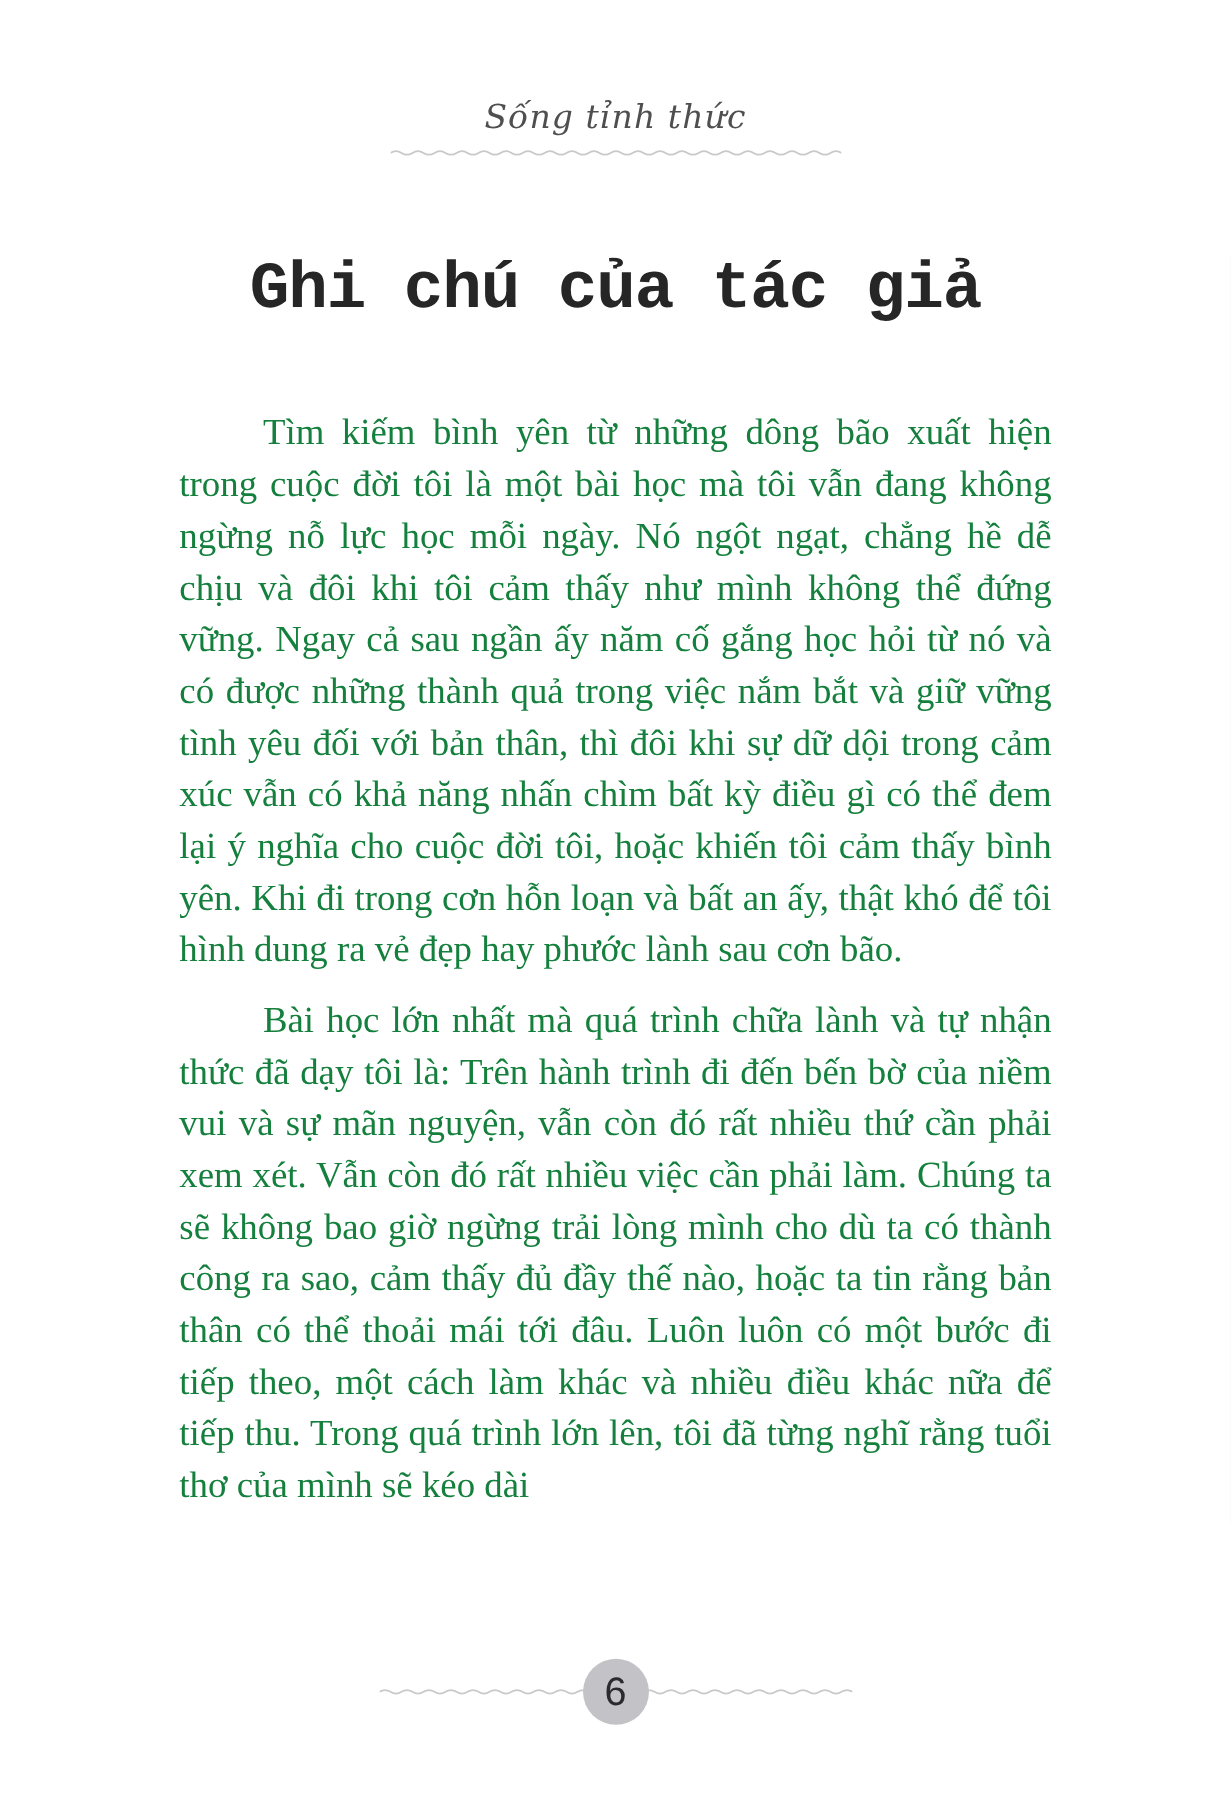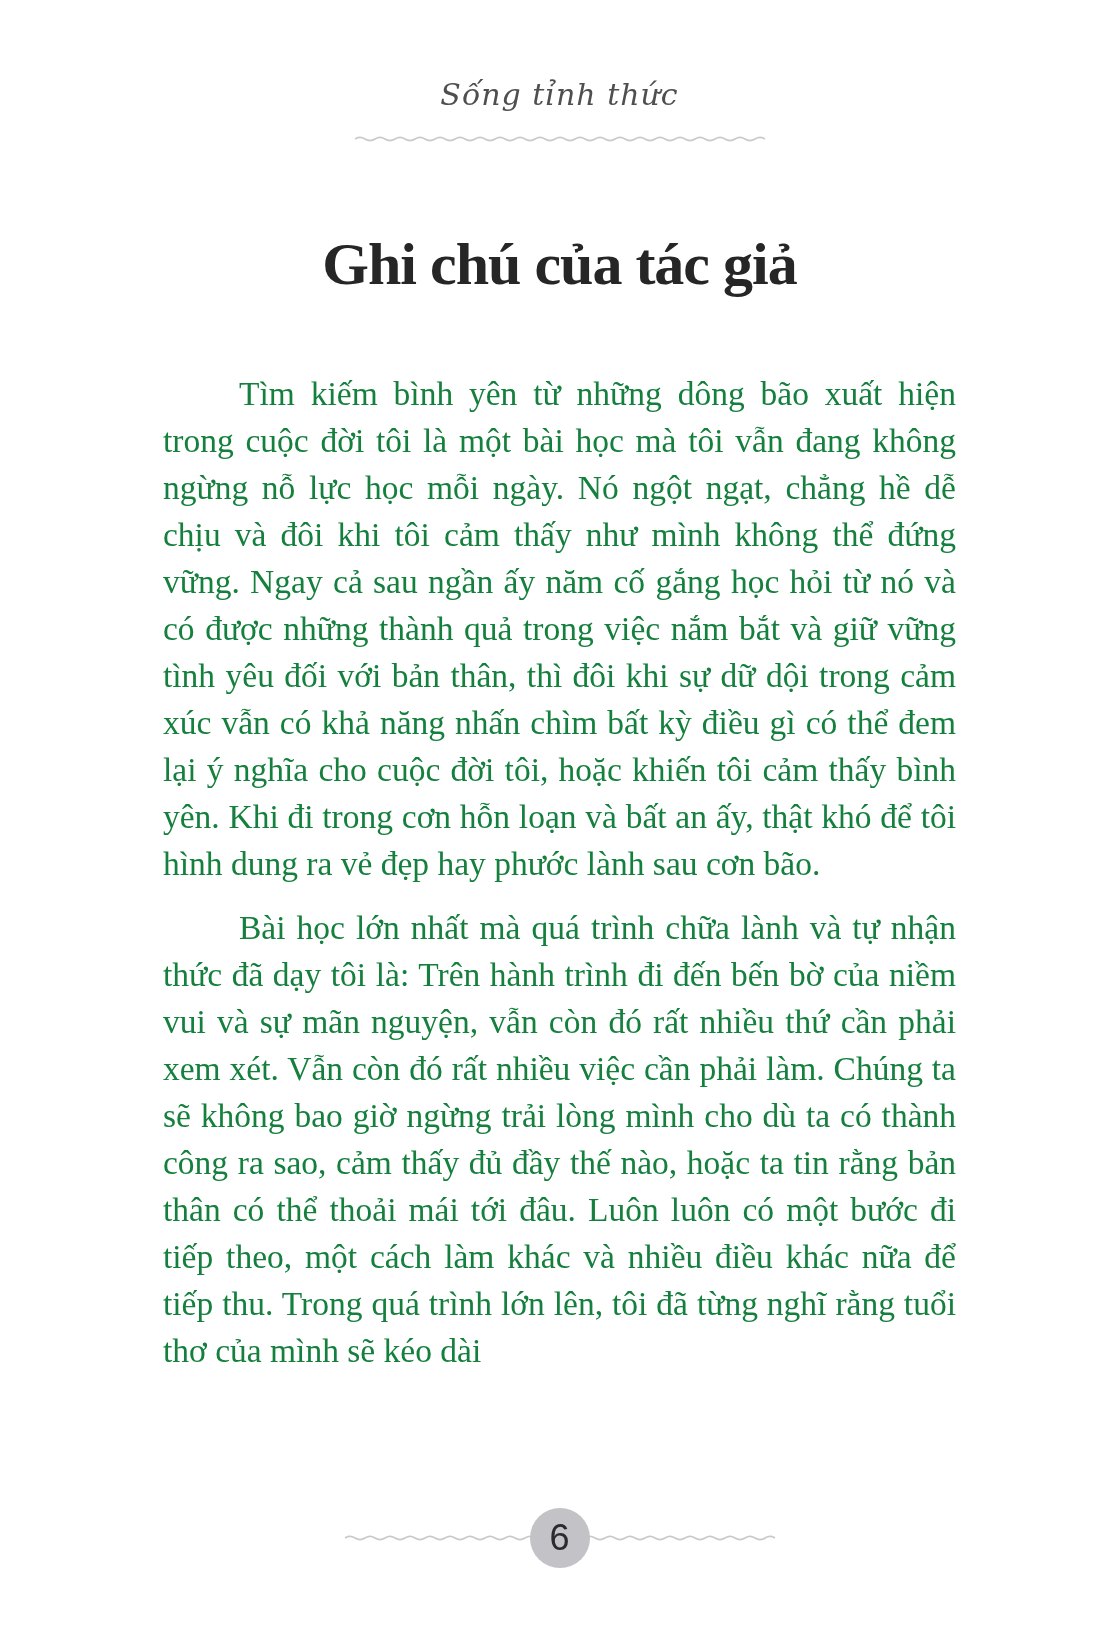--- a/index.html
+++ b/index.html
@@ -5,37 +5,37 @@
   html,body{margin:0;padding:0;background:#e8e8e8;}
   .page{
     position:relative;
     width:1119px;height:1646px;
     margin:0 auto;
     background:#ffffff;
     overflow:hidden;
     font-family:"Liberation Serif", serif;
   }
   .running-head{
-    position:absolute;top:72px;left:0;width:100%;
+    position:absolute;top:84px;left:0;width:100%;
     text-align:center;
     font-family:"DejaVu Serif", serif;
     font-style:italic;
     font-size:30px;line-height:46px;
     color:#4f4f4f;
     letter-spacing:1px;
   }
   .head-wave-wrap{
     position:absolute;top:134px;left:0;width:100%;
     text-align:center;line-height:0;
   }
   .chapter-title{
     position:absolute;top:228px;left:0;width:100%;
     margin:0;
     text-align:center;
-    font-family:Liberation Serif, serif;
+    font-family:Liberation Mono, monospace;
     font-weight:700;
     font-size:60px;line-height:72px;
     letter-spacing:-1px;
     color:#262626;
   }
   .body-text{
     position:absolute;top:370px;left:163px;width:793px;
     font-size:33.5px;line-height:47px;
     color:#15803d;
     text-align:justify;

